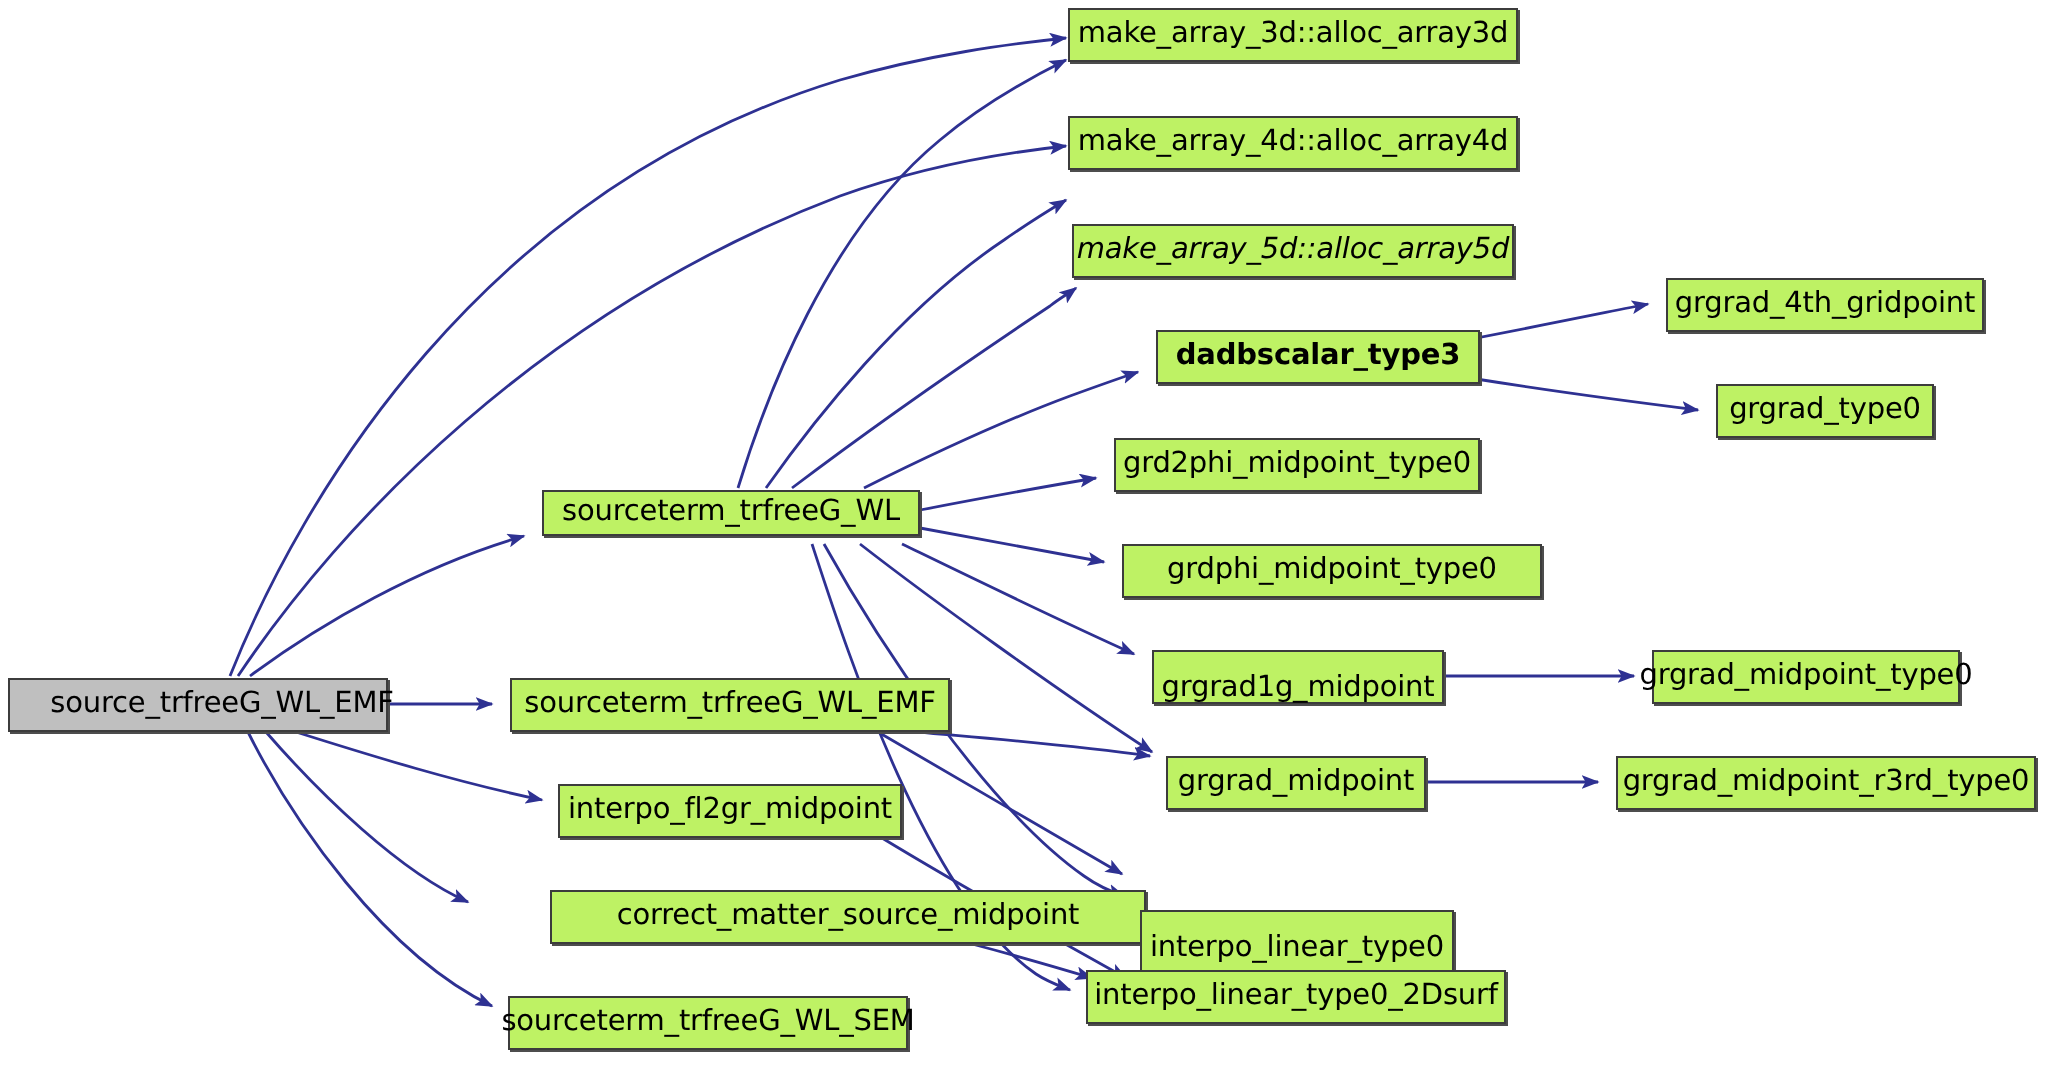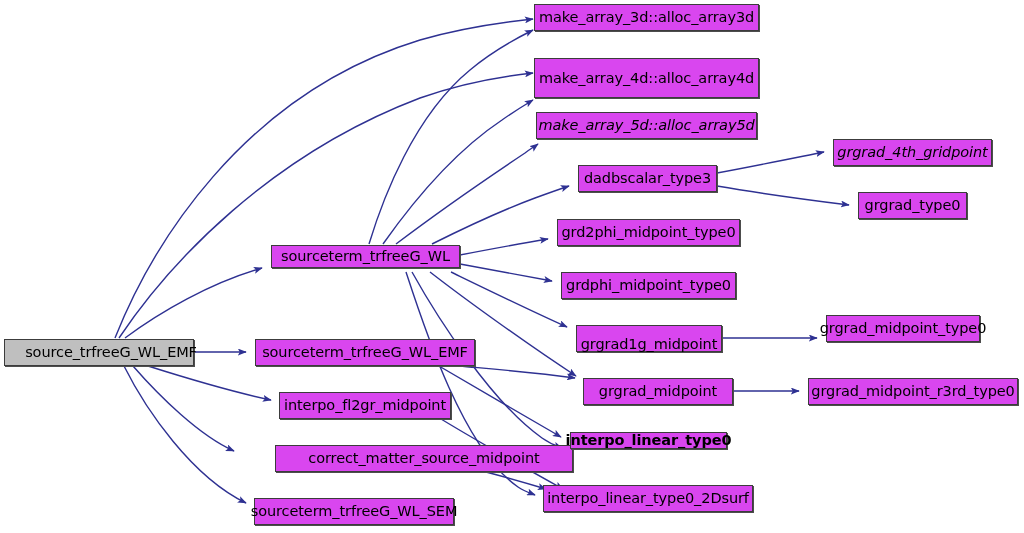--- a/index.html
+++ b/index.html
@@ -21,21 +21,21 @@
     left: 0;
     top: 0;
     width: 1024px;
     height: 533px;
     pointer-events: none;
   }
   .node {
     position: absolute;
     box-sizing: border-box;
     border: 1px solid #3c3c3c;
-    background: #d946ef;
+    background: #bef264;
     color: #000000;
     display: flex;
     align-items: center;
     justify-content: center;
     font-size: 14.5px;
     line-height: 1;
     white-space: nowrap;
     letter-spacing: -0.1px;
     box-shadow: 1px 1px 0 0 #4d4d4d;
   }
@@ -101,53 +101,53 @@
       </div>
       <div class="node" style="left: 241px; top: 445px; width: 298px; height: 27px; margin-left: 34px;">
         <span class="node-label">correct_matter_source_midpoint</span>
       </div>
       <div class="node" style="left: 254px; top: 498px; width: 200px; height: 27px;">
         <span class="node-label">sourceterm_trfreeG_WL_SEM</span>
       </div>
       <div class="node" style="left: 534px; top: 4px; width: 225px; height: 27px;">
         <span class="node-label">make_array_3d::alloc_array3d</span>
       </div>
-      <div class="node" style="left: 534px; top: 58px; width: 225px; height: 40px;">
+      <div class="node" style="left: 534px; top: 58px; width: 225px; height: 27px;">
         <span class="node-label">make_array_4d::alloc_array4d</span>
       </div>
       <div class="node" style="left: 536px; top: 112px; width: 221px; height: 27px; font-style: italic;">
         <span class="node-label">make_array_5d::alloc_array5d</span>
       </div>
-      <div class="node" style="left: 578px; top: 165px; width: 139px; height: 27px;">
+      <div class="node" style="left: 578px; top: 165px; width: 162px; height: 27px; font-weight: bold;">
         <span class="node-label">dadbscalar_type3</span>
       </div>
       <div class="node" style="left: 557px; top: 219px; width: 183px; height: 27px;">
         <span class="node-label">grd2phi_midpoint_type0</span>
       </div>
-      <div class="node" style="left: 561px; top: 272px; width: 175px; height: 27px;">
+      <div class="node" style="left: 561px; top: 272px; width: 210px; height: 27px;">
         <span class="node-label">grdphi_midpoint_type0</span>
       </div>
       <div class="node" style="left: 576px; top: 325px; width: 146px; height: 27px; align-items: flex-end;">
         <span class="node-label">grgrad1g_midpoint</span>
       </div>
-      <div class="node" style="left: 583px; top: 378px; width: 150px; height: 27px;">
+      <div class="node" style="left: 583px; top: 378px; width: 130px; height: 27px;">
         <span class="node-label">grgrad_midpoint</span>
       </div>
-      <div class="node" style="left: 570px; top: 432px; width: 157px; height: 17px; font-weight: bold;">
+      <div class="node" style="left: 570px; top: 455px; width: 157px; height: 38px;">
         <span class="node-label">interpo_linear_type0</span>
       </div>
       <div class="node" style="left: 543px; top: 485px; width: 210px; height: 27px; text-align: center;">
         <span class="node-label">interpo_linear_type0_2Dsurf</span>
       </div>
-      <div class="node" style="left: 833px; top: 139px; width: 159px; height: 27px; font-style: italic;">
+      <div class="node" style="left: 833px; top: 139px; width: 159px; height: 27px;">
         <span class="node-label">grgrad_4th_gridpoint</span>
       </div>
       <div class="node" style="left: 858px; top: 192px; width: 109px; height: 27px;">
         <span class="node-label">grgrad_type0</span>
       </div>
-      <div class="node" style="left: 826px; top: 315px; width: 154px; height: 27px;">
+      <div class="node" style="left: 826px; top: 325px; width: 154px; height: 27px;">
         <span class="node-label">grgrad_midpoint_type0</span>
       </div>
       <div class="node" style="left: 808px; top: 378px; width: 210px; height: 27px;">
         <span class="node-label">grgrad_midpoint_r3rd_type0</span>
       </div>
     </div>
 </div>
 
 </body></html>

